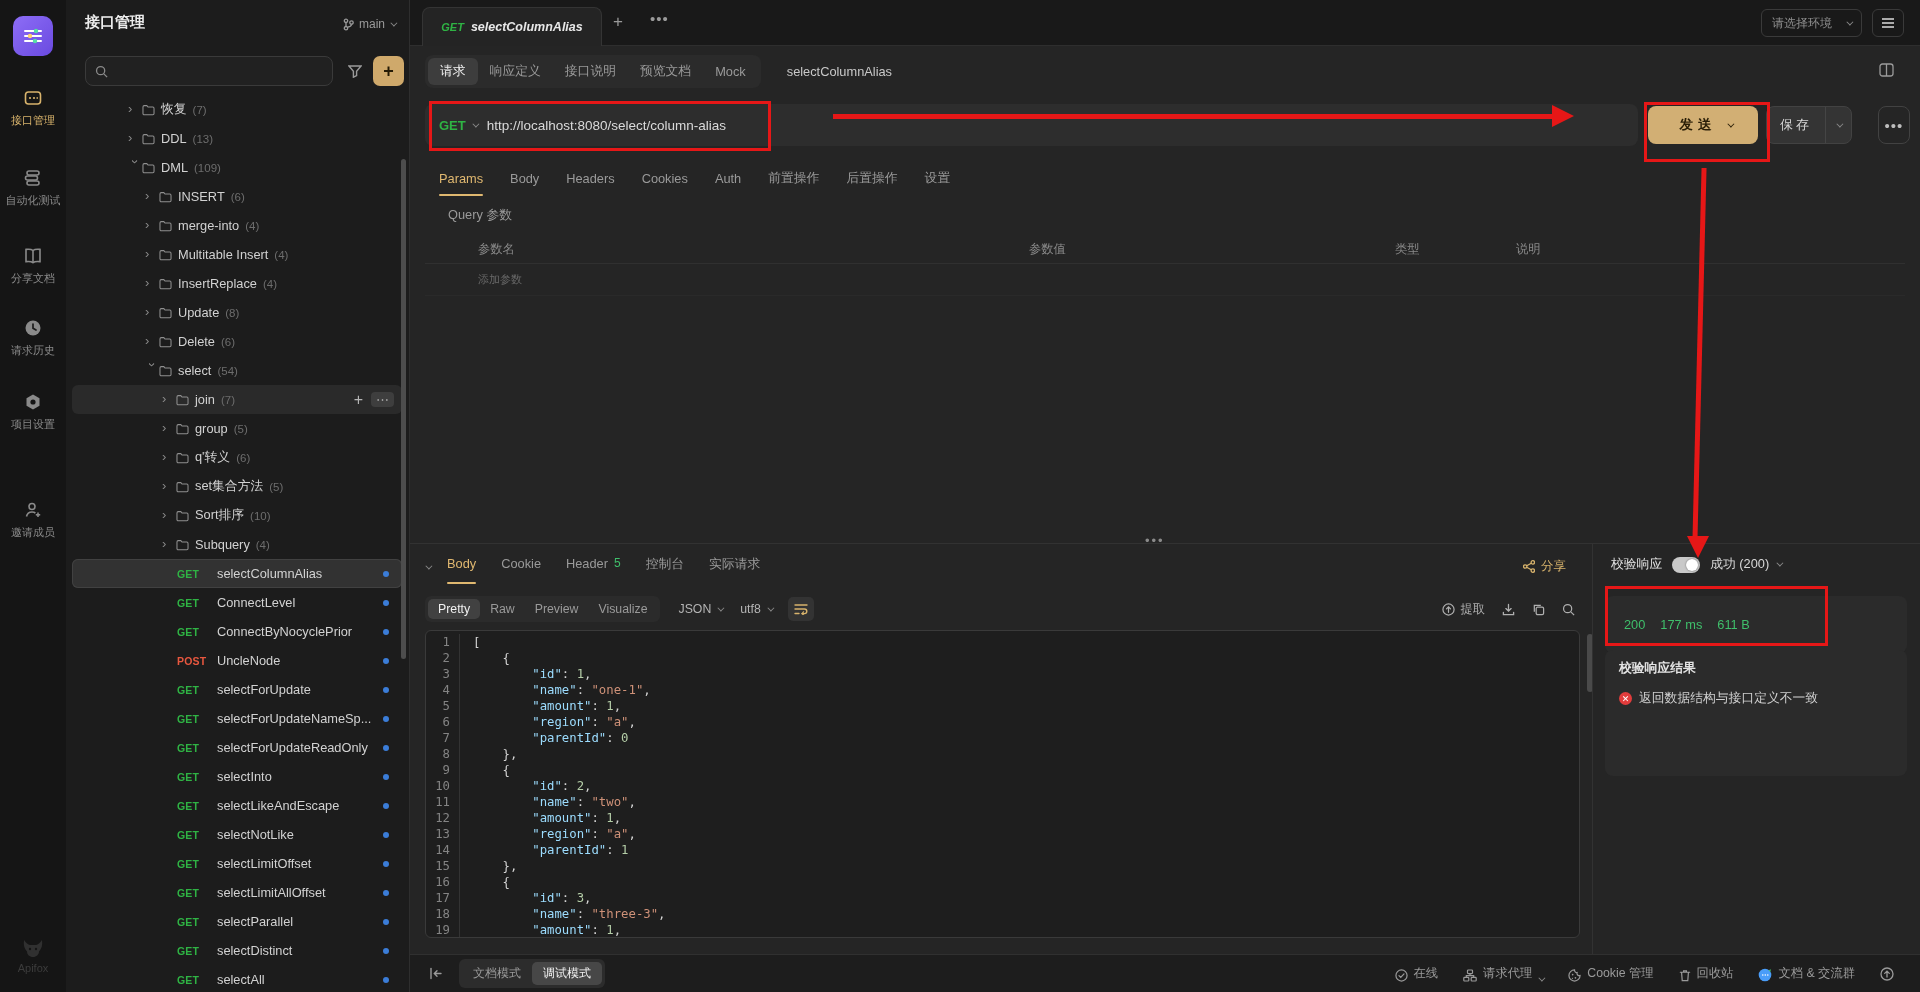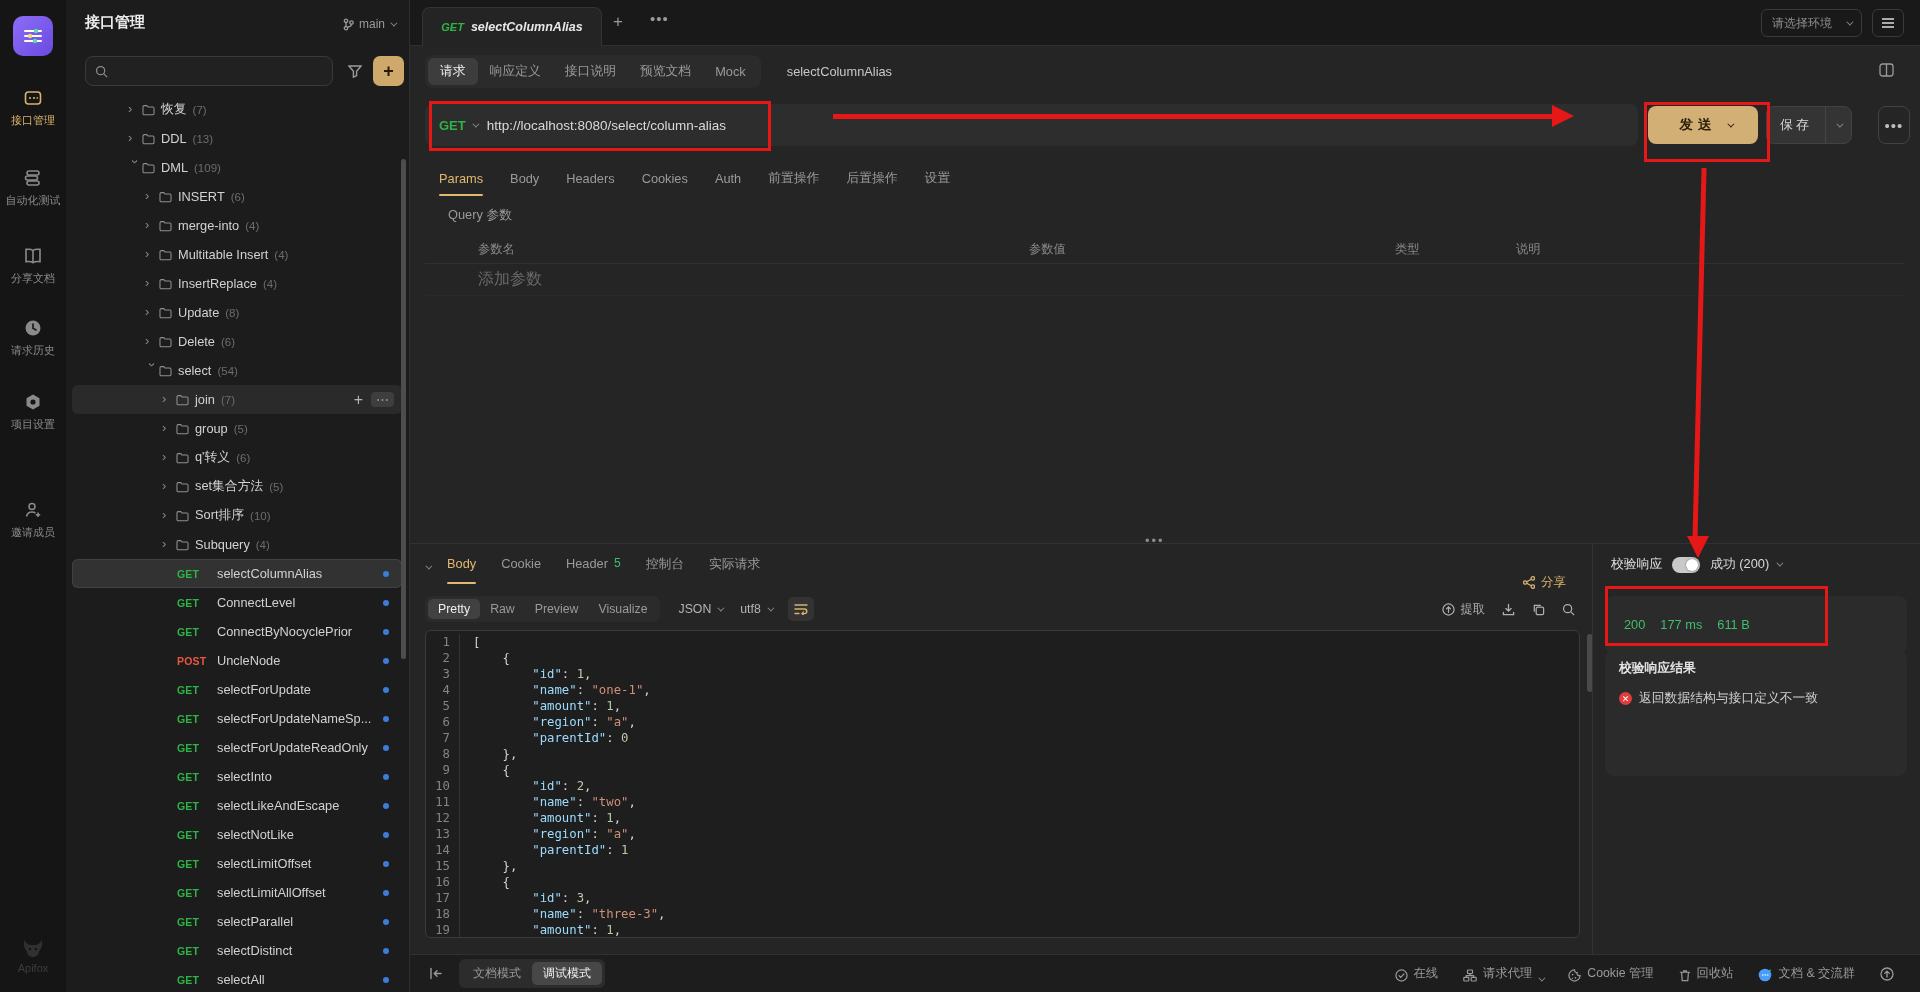--- a/index.html
+++ b/index.html
@@ -108,40 +108,40 @@
   .reqtab[data-active="true"] { color:#e0b870; }
   .reqtab[data-active="true"]::after { content:""; position:absolute; left:0; right:0; bottom:-6px;
     height:2px; background:#e0b870; border-radius:2px; }
 
   .query-label { position:absolute; left:38px; top:207px; font-size:12.8px; color:#9a9a9a; }
   .param-table { position:absolute; left:15px; top:236px; width:1480px; }
   .param-head { display:grid; grid-template-columns:551px 366px 121px 1fr; padding-left:53px; height:28px;
     align-items:center; border-bottom:1px solid #303030; }
   .param-head span { font-size:12.3px; color:#8a8a8a; }
   .param-add { padding-left:53px; height:32px; display:flex; align-items:center; border-bottom:1px solid #2a2a2a;
-    color:#686868; font-size:16px; cursor:pointer; }
+    color:#686868; font-size:11px; cursor:pointer; }
 
   .hdivider { position:absolute; left:0; top:543px; width:1510px; height:1px; background:#323232; }
   .hdivider-handle { position:absolute; left:735px; top:533px; color:#8a8a8a; font-size:13px;
     letter-spacing:2px; cursor:row-resize; }
 
   
   .resp-left { position:absolute; left:0; top:544px; width:1182px; height:410px; }
   .vdivider { position:absolute; left:1182px; top:544px; width:1px; height:410px; background:#323232; }
 
   .resp-tabs { position:absolute; left:15px; top:12px; display:flex; align-items:center; gap:25px; }
   .resp-collapse { color:#9a9a9a; font-size:11px; cursor:pointer; margin-right:-8px; }
   .resp-tab { font-size:12.8px; color:#9a9a9a; cursor:pointer; position:relative; display:flex; gap:6px; padding-bottom:3px; }
   .resp-tab[data-active="true"] { color:#e0b870; }
   .resp-tab[data-active="true"]::after { content:""; position:absolute; left:0; right:0; bottom:-8px;
     height:2px; background:#e0b870; border-radius:2px; }
   .resp-tab .badge { color:#3fbf6b; font-size:12px; }
   .resp-tab .badge:empty { display:none; }
   .share-link { position:absolute; right:26px; top:14px; display:flex; align-items:center; gap:6px;
-    color:#d8b36c; font-size:12.5px; cursor:pointer;margin-top:16px; }
+    color:#d8b36c; font-size:12.5px; cursor:pointer; }
 
   .resp-toolbar { position:absolute; left:15px; top:50px; width:1150px; height:30px; display:flex; align-items:center; }
   .fmt-group { display:flex; background:#2b2b2b; border-radius:6px; padding:3px; }
   .fmt-tab { padding:3px 10px; font-size:12.3px; color:#9a9a9a; border-radius:5px; cursor:pointer; }
   .fmt-tab[data-active="true"] { background:#414141; color:#f0f0f0; }
   .mini-select { display:flex; align-items:center; gap:6px; color:#b5b5b5; font-size:12.3px;
     margin-left:18px; cursor:pointer; }
   .wrap-btn { margin-left:16px; width:26px; height:24px; background:#333; border-radius:5px;
     display:flex; align-items:center; justify-content:center; cursor:pointer; }
   .resp-tools-right { margin-left:auto; display:flex; align-items:center; gap:17px; color:#b0b0b0; }

